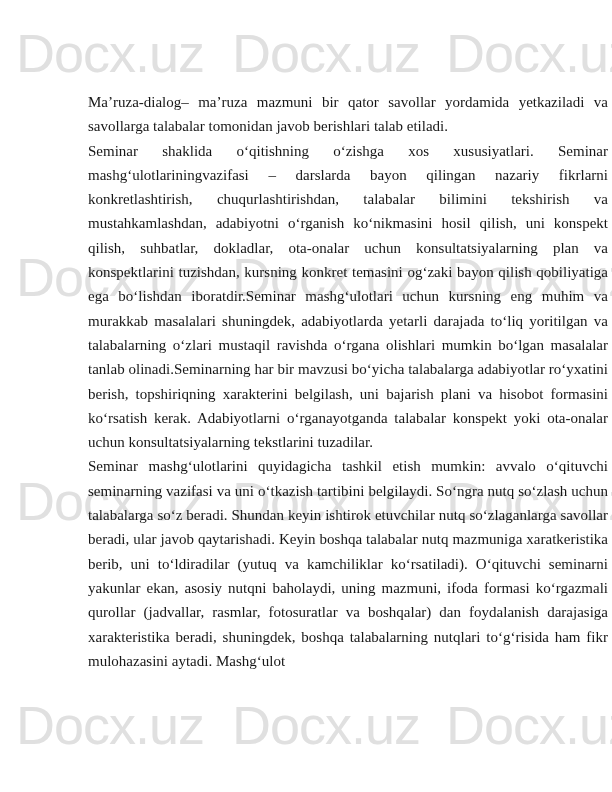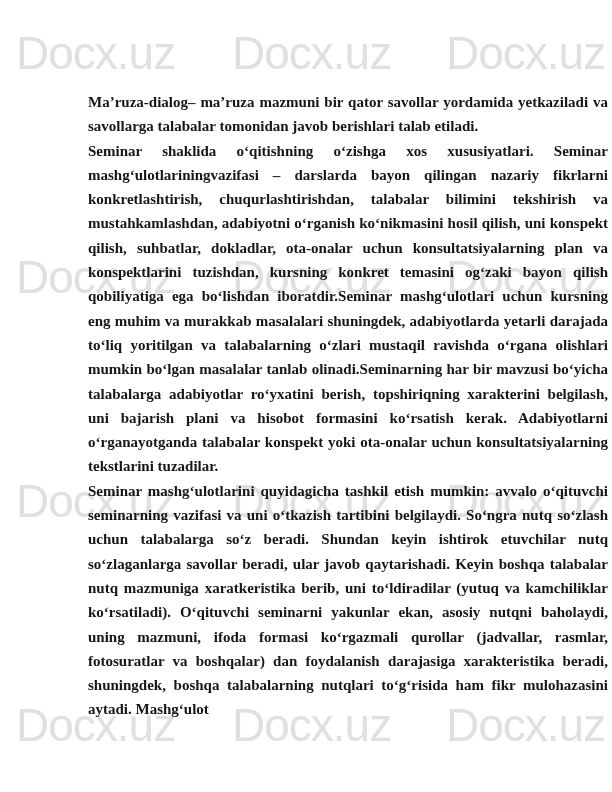--- a/index.html
+++ b/index.html
@@ -17,21 +17,21 @@
   }
   
   .watermark-layer {
     position: absolute;
     inset: 0;
     z-index: 0;
   }
   .wm {
     position: absolute;
     font-family: "Liberation Sans", "DejaVu Sans", sans-serif;
-    font-size: 46px;
+    font-size: 54px;
     line-height: 46px;
     font-weight: 400;
     letter-spacing: -1px;
     color: #e0e0e0;
     white-space: nowrap;
     user-select: none;
   }
   .wm.r1 { top: 30px; }
   .wm.r2 { top: 254px; }
   .wm.r3 { top: 478px; }
@@ -39,21 +39,20 @@
   .wm.c1 { left: 16px; }
   .wm.c2 { left: 232px; }
   .wm.c3 { left: 446px; }
   
   .text-layer {
     position: absolute;
     z-index: 1;
     left: 88px;
     top: 90px;
     width: 520px;
-    font-weight: bold;
   }
   .text-layer p {
     margin: 0;
     padding: 0;
     font-size: 15px;
     line-height: 24.3px;
     color: #161616;
     text-align: justify;
     text-justify: inter-word;
   }

